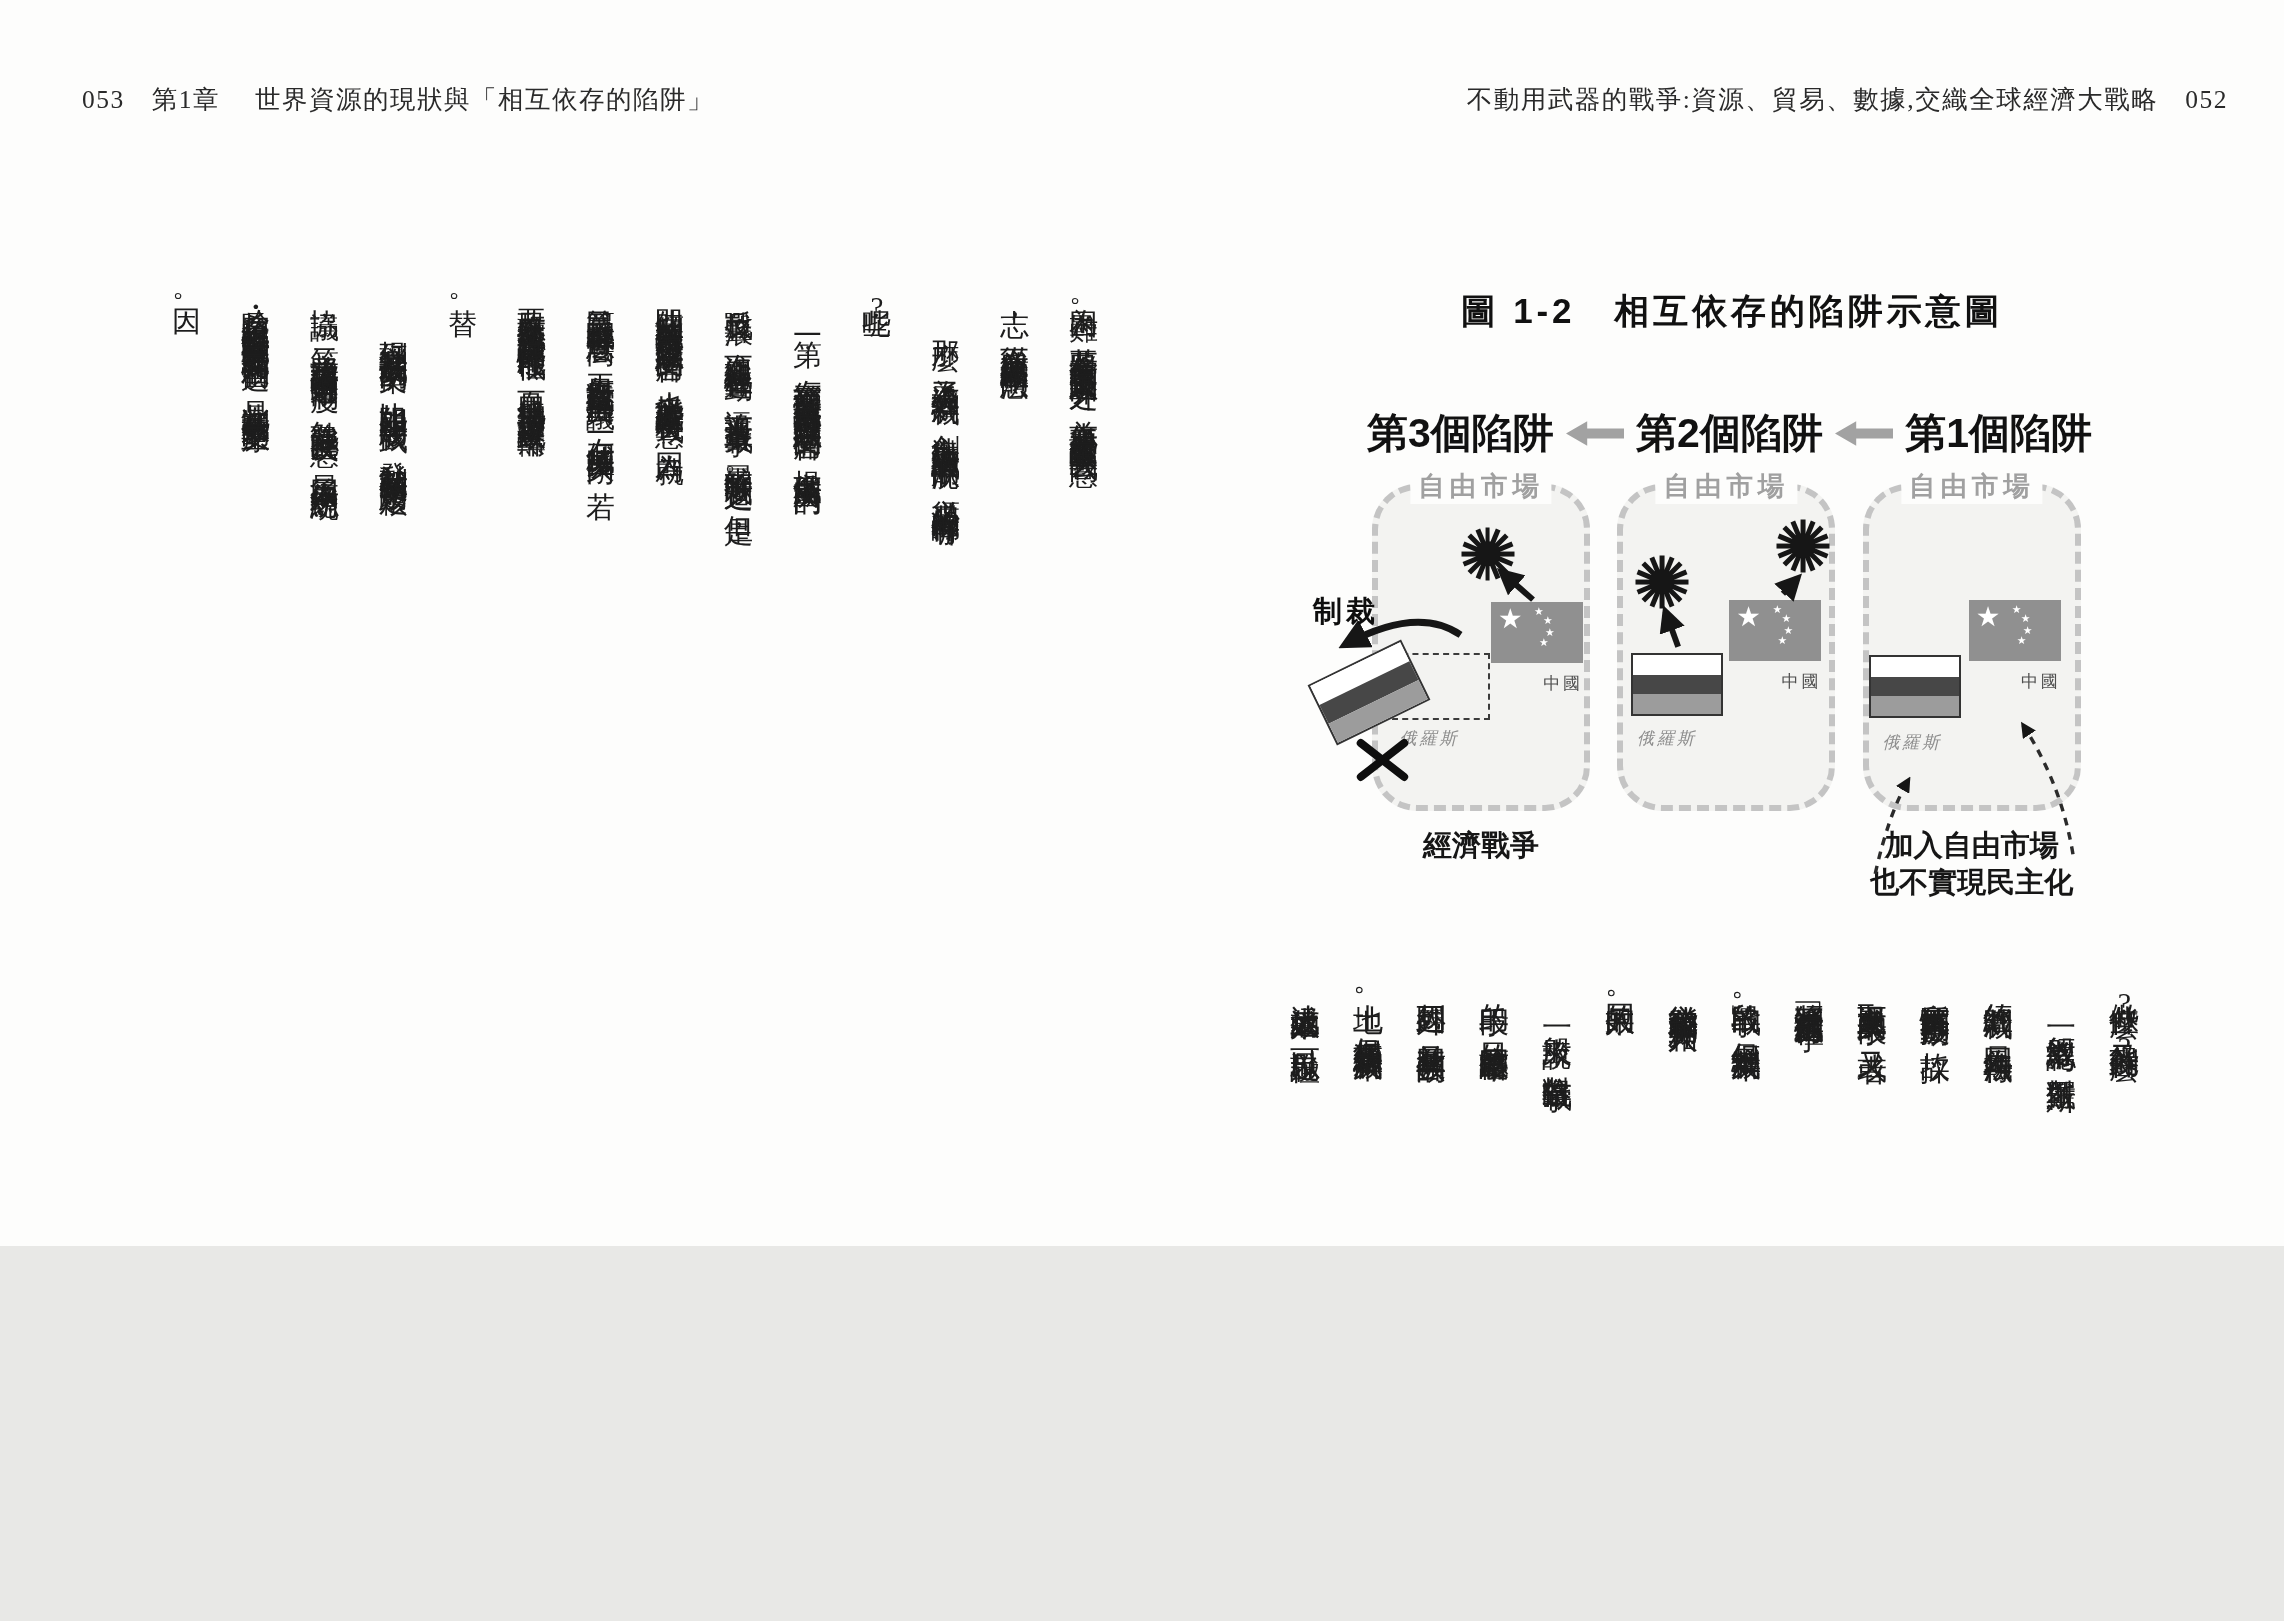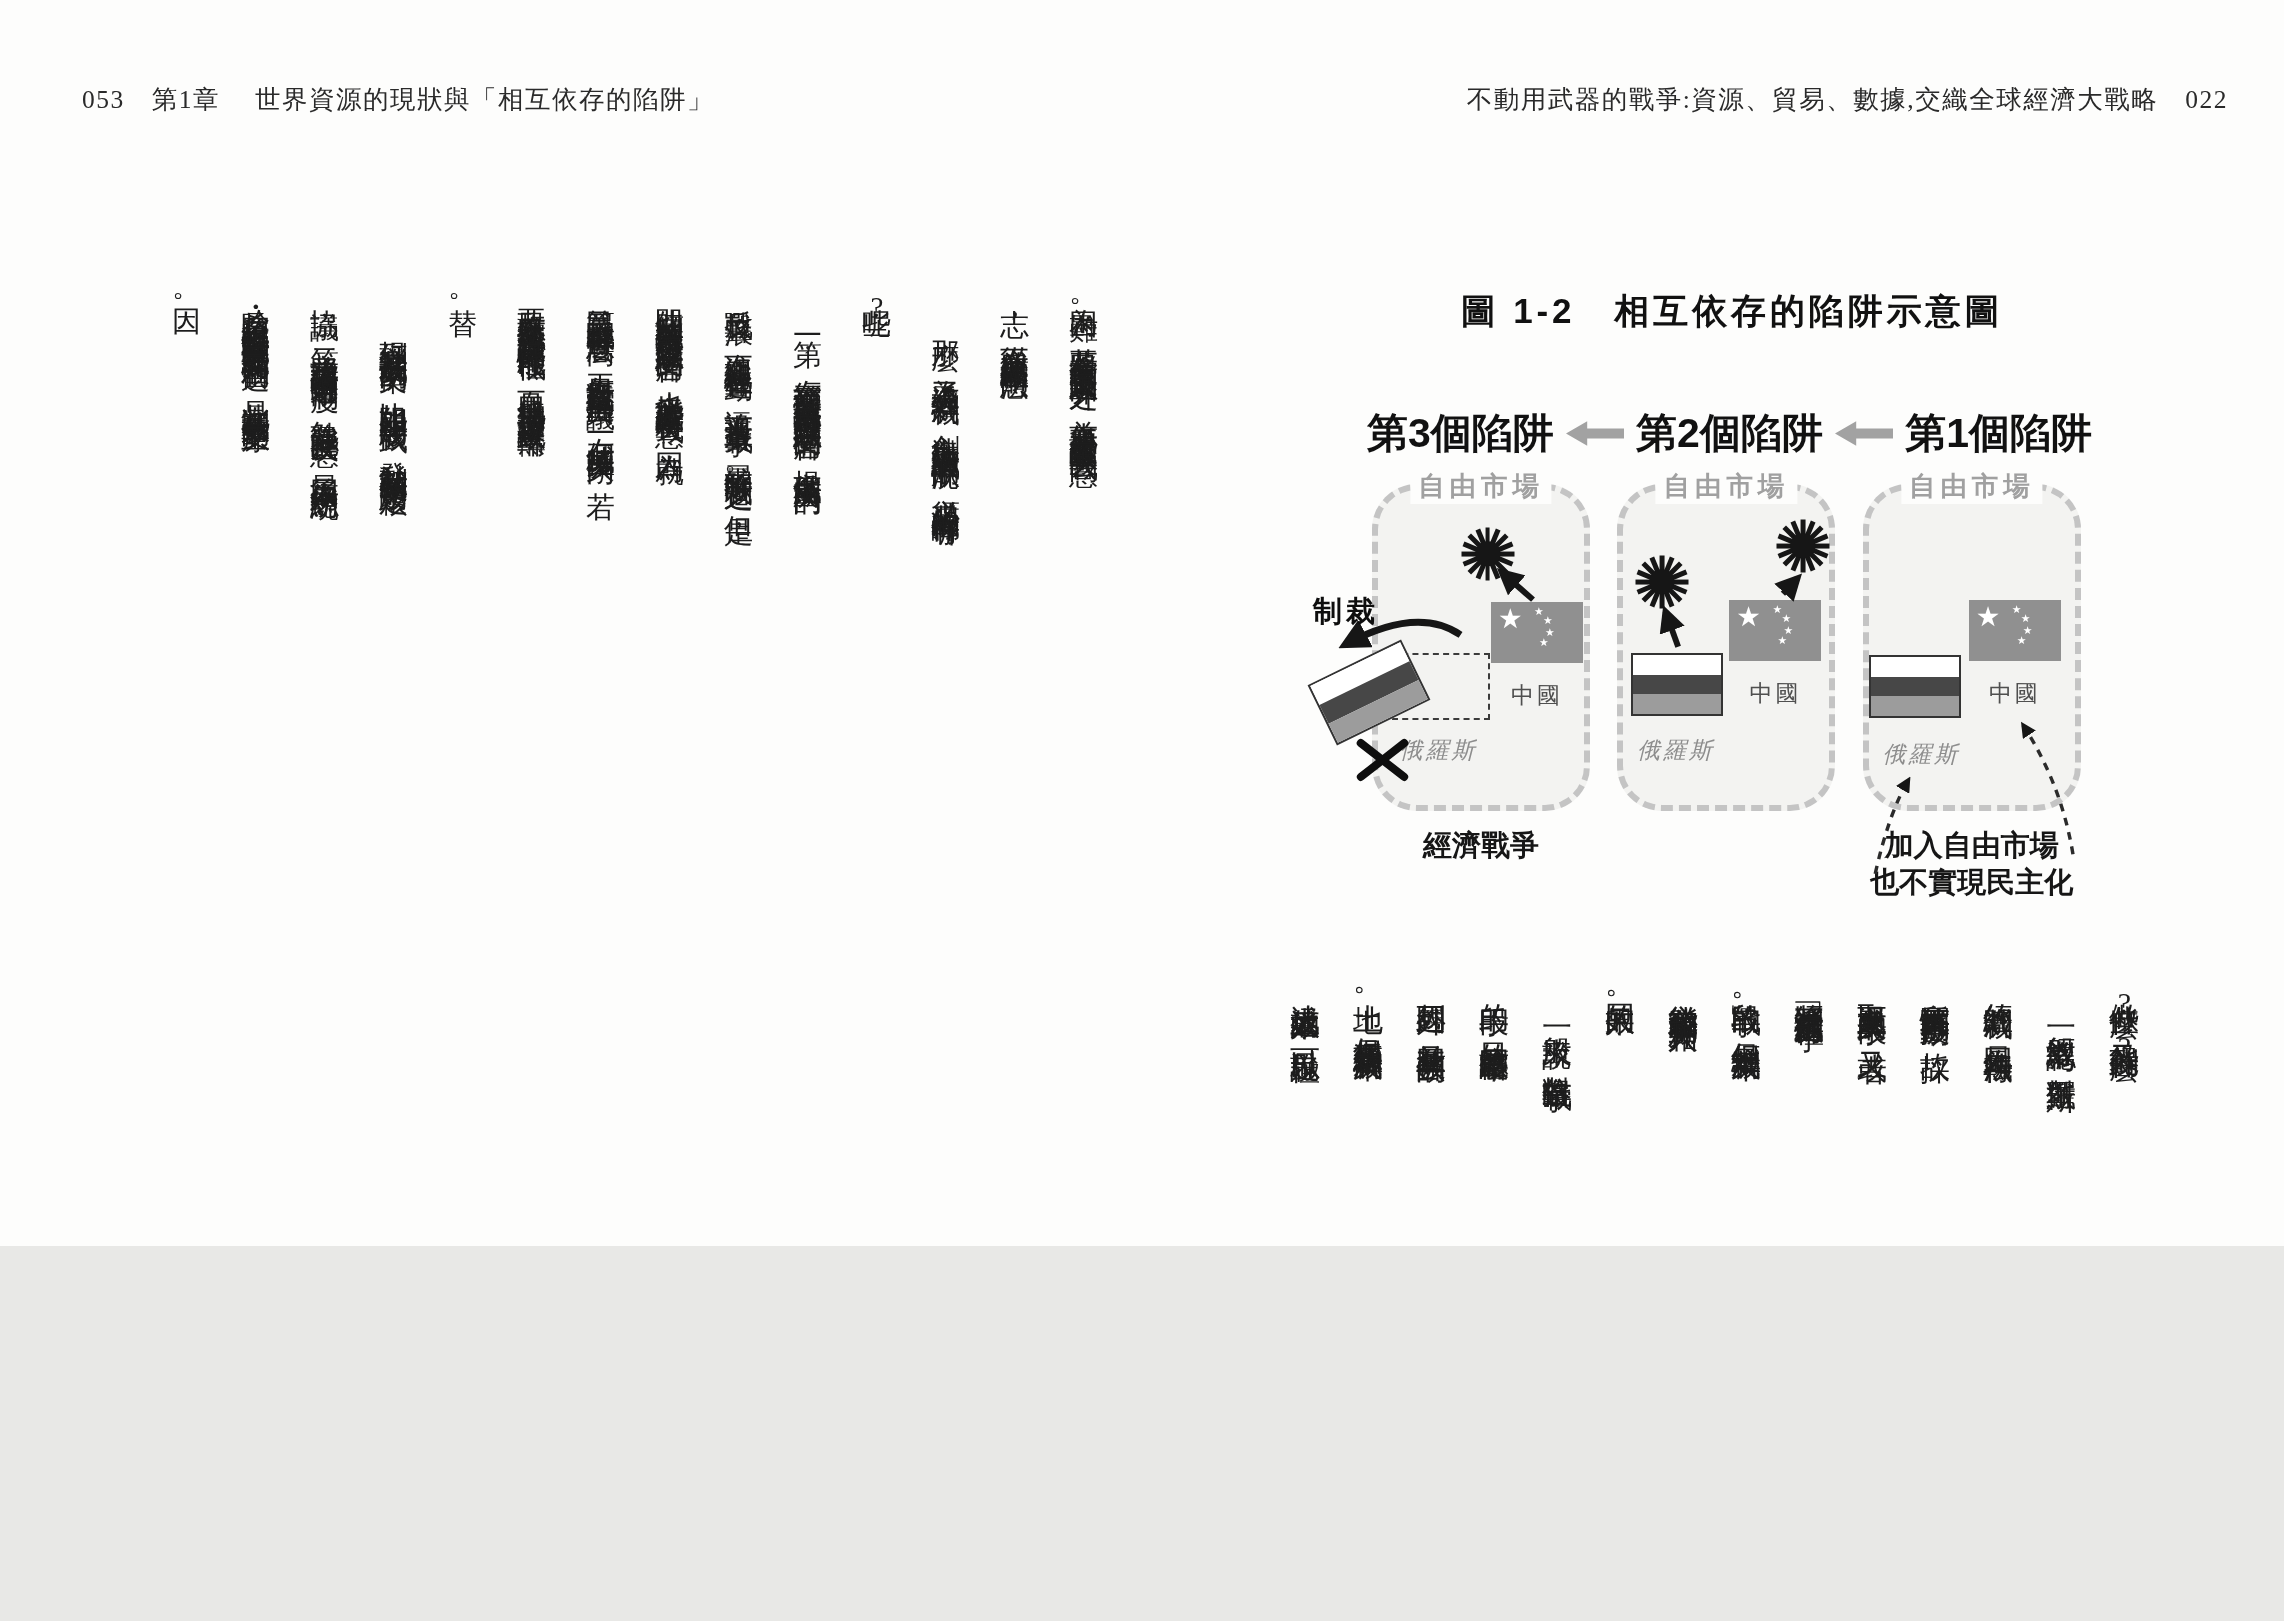--- a/index.html
+++ b/index.html
@@ -23,21 +23,21 @@
             justify-content:center;gap:11.8px;font-weight:bold;font-size:41px;color:#111;white-space:nowrap;}
   #panels{position:absolute;left:1372px;top:484px;display:flex;gap:27.4px;}
   .panel-wrap{width:218px;position:relative;}
   .panel-box{position:relative;width:218px;height:327px;background:#f3f3f1;
              border:6.9px dashed #c4c4c4;border-radius:45px;box-sizing:border-box;}
   .market-label{position:absolute;top:-21.6px;left:50%;transform:translateX(-50%);
                 background:#fdfdfc;padding:0 7.8px;font-weight:bold;font-size:26.5px;color:#a0a0a0;
                 letter-spacing:4.9px;white-space:nowrap;z-index:2;text-align:center;}
   .caption{margin-top:15.7px;text-align:center;font-weight:bold;font-size:29px;line-height:37px;color:#161616;
            white-space:nowrap;}
-  .clabel{position:absolute;font-size:23px;color:#4f4f4f;letter-spacing:2.9px;text-align:center;z-index:2;margin-top:8px;}
+  .clabel{position:absolute;font-size:17px;color:#4f4f4f;letter-spacing:2.9px;text-align:right;z-index:2;}
   .rlabel{color:#8d8d8d;font-style:italic;}
   .sanction{position:absolute;left:-65px;top:102px;font-weight:bold;font-size:29px;color:#0e0e0e;
             letter-spacing:3.9px;z-index:5;}
   
   .flag{position:absolute;box-sizing:border-box;z-index:2;}
   .flag-cn{width:92px;height:61px;background:#909090;}
   .flag-cn .star{position:absolute;color:#fff;line-height:1;}
   .flag-cn .star::before{content:"★";}
   .flag-ru{width:92px;height:63px;border:2px solid #333;background:#fff;display:flex;flex-direction:column;}
   .flag-ru i{display:block;flex:1;}
@@ -65,21 +65,21 @@
   <defs>
     <marker id="mk-a" markerWidth="4.5" markerHeight="4.5" refX="3.4" refY="2.25" orient="auto">
       <path d="M0,0 L4.5,2.25 L0,4.5 z" fill="#161616"></path>
     </marker>
   </defs>
 </svg>
 
 <div class="spread">
 
   <div id="head-left" class="phead">053　第1章　 世界資源的現狀與「相互依存的陷阱」</div>
-  <div id="head-right" class="phead">不動用武器的戰爭:資源、貿易、數據,交織全球經濟大戰略　022</div>
+  <div id="head-right" class="phead">不動用武器的戰爭:資源、貿易、數據,交織全球經濟大戰略　052</div>
 
   <div id="fig-title" class="figsans">圖 1-2　相互依存的陷阱示意圖</div>
 
   <div id="trap-row" class="figsans">
     <span>第3個陷阱</span>
     <svg width="71" height="29" viewBox="0 0 72 30">
       <polygon points="0,15 26,0 26,9 72,9 72,21 26,21 26,30" fill="#a2a2a2"></polygon>
     </svg>
     <span>第2個陷阱</span>
     <svg width="71" height="29" viewBox="0 0 72 30">

